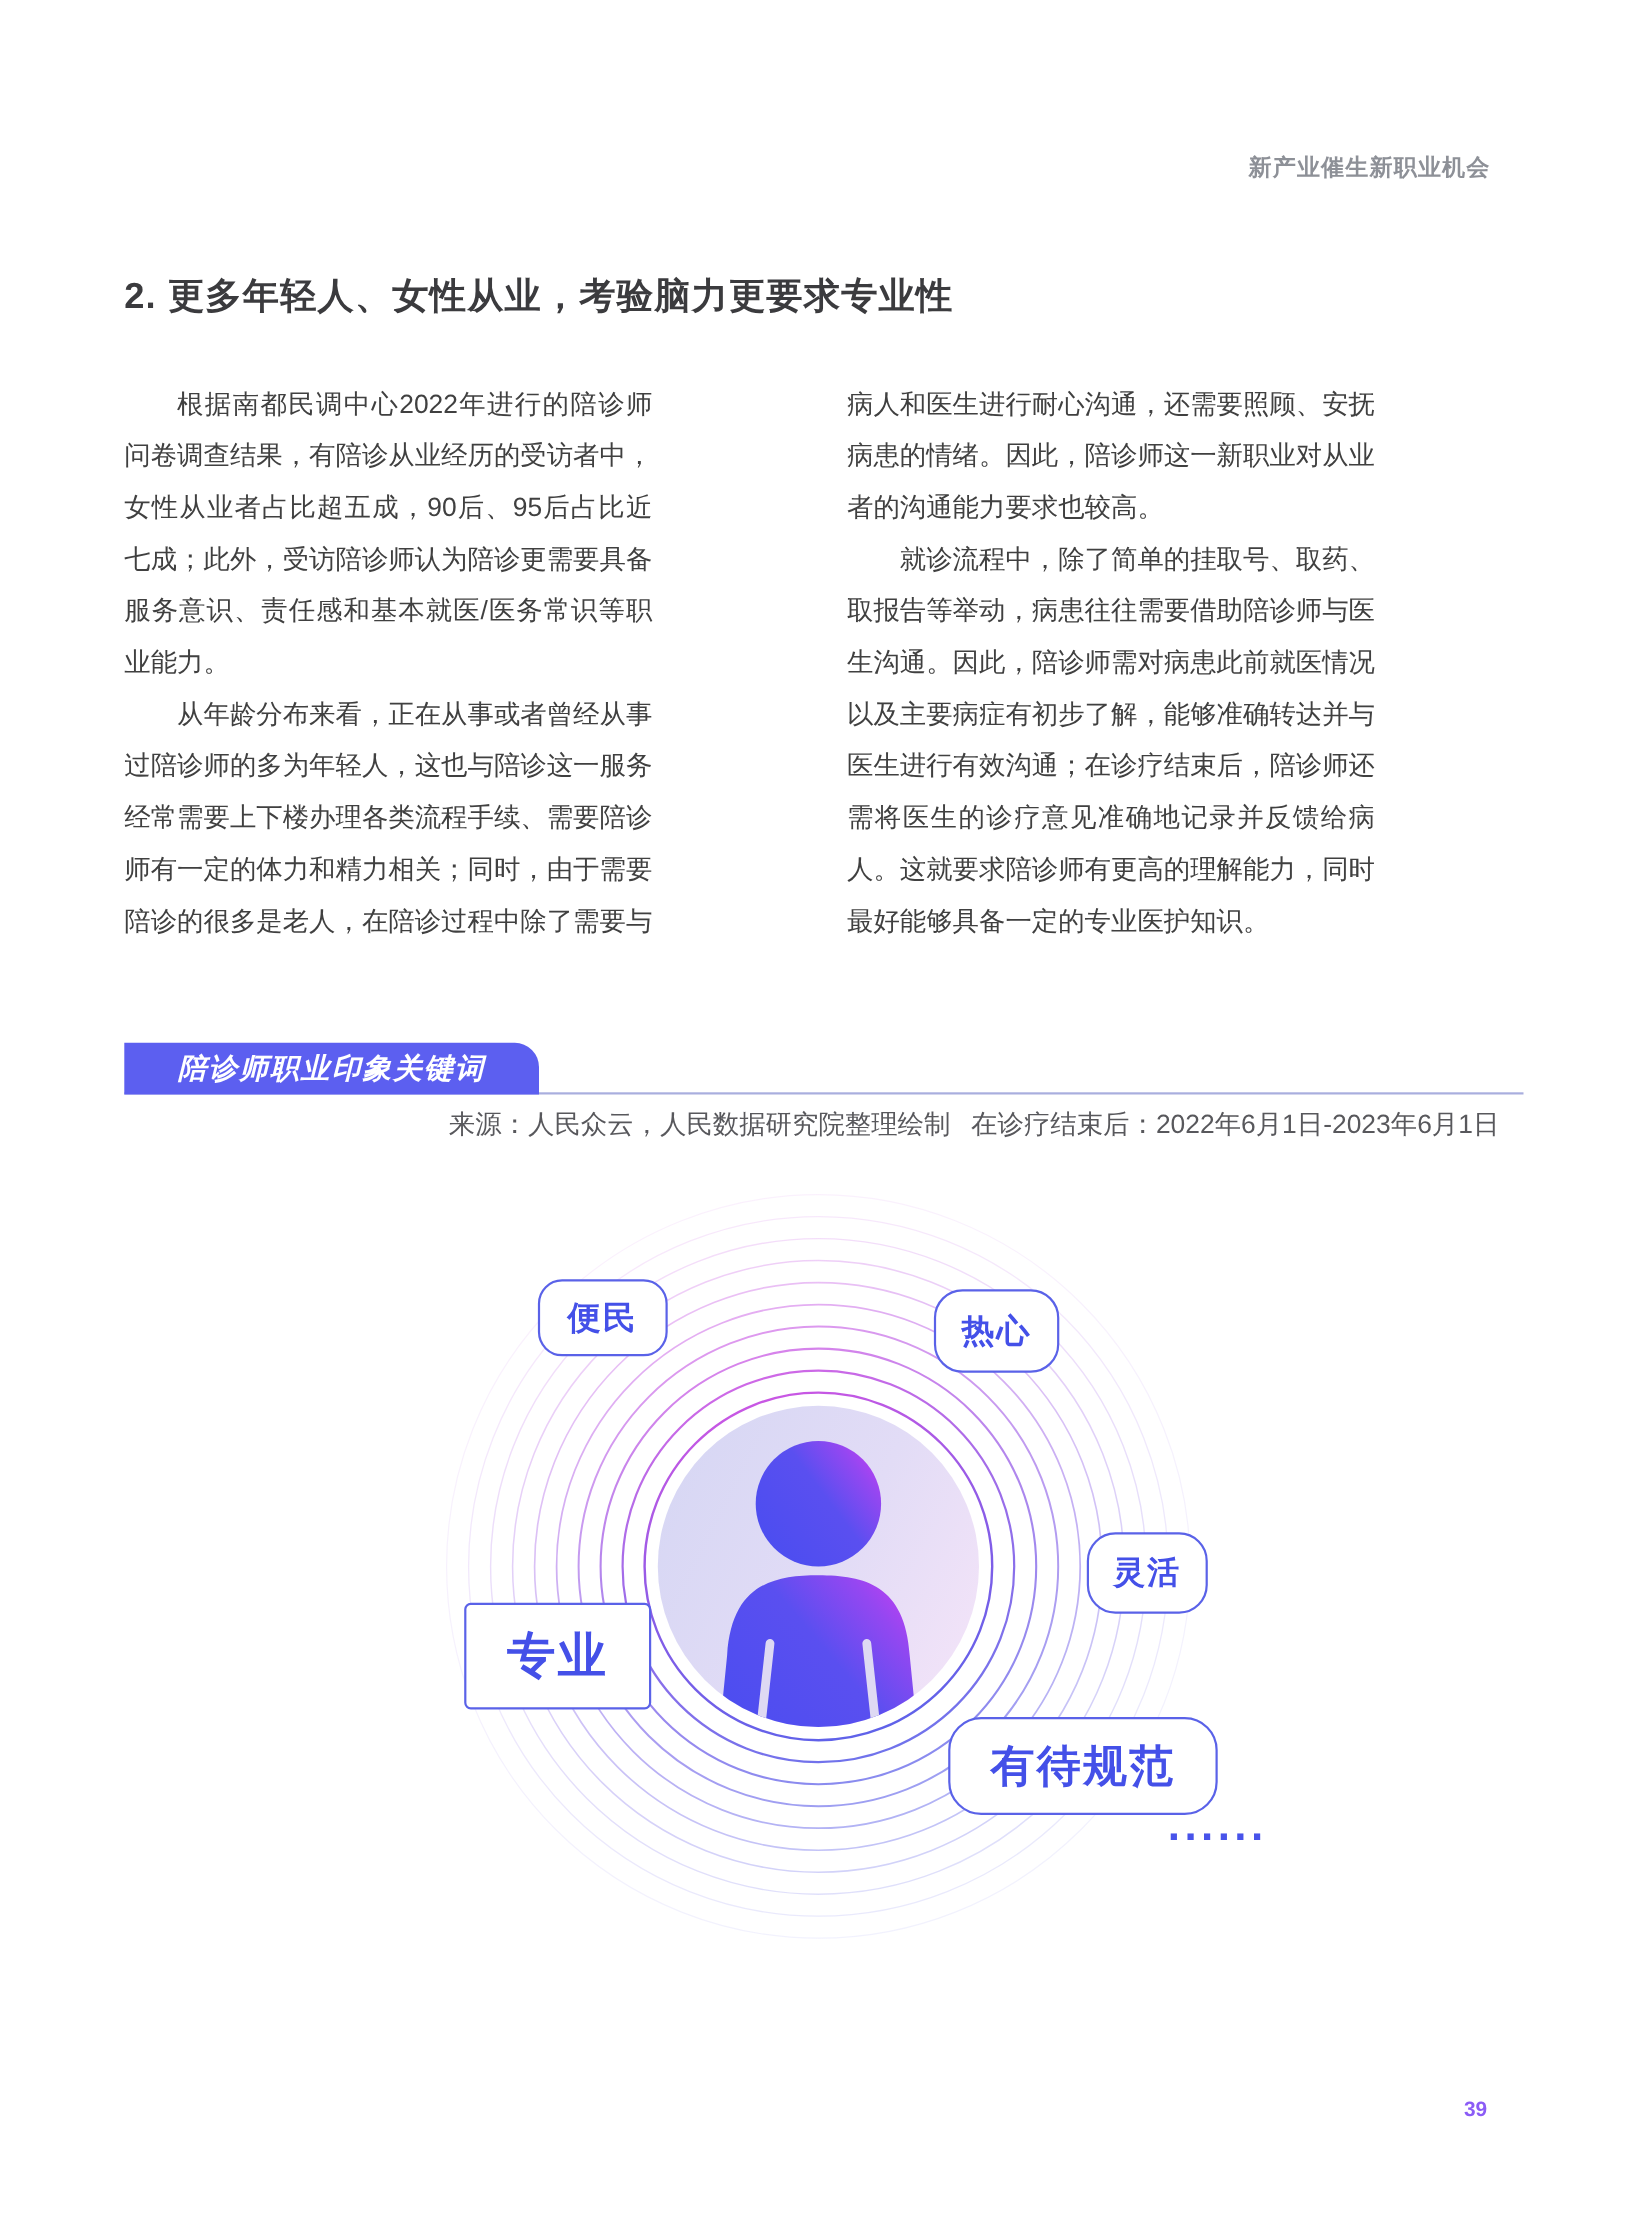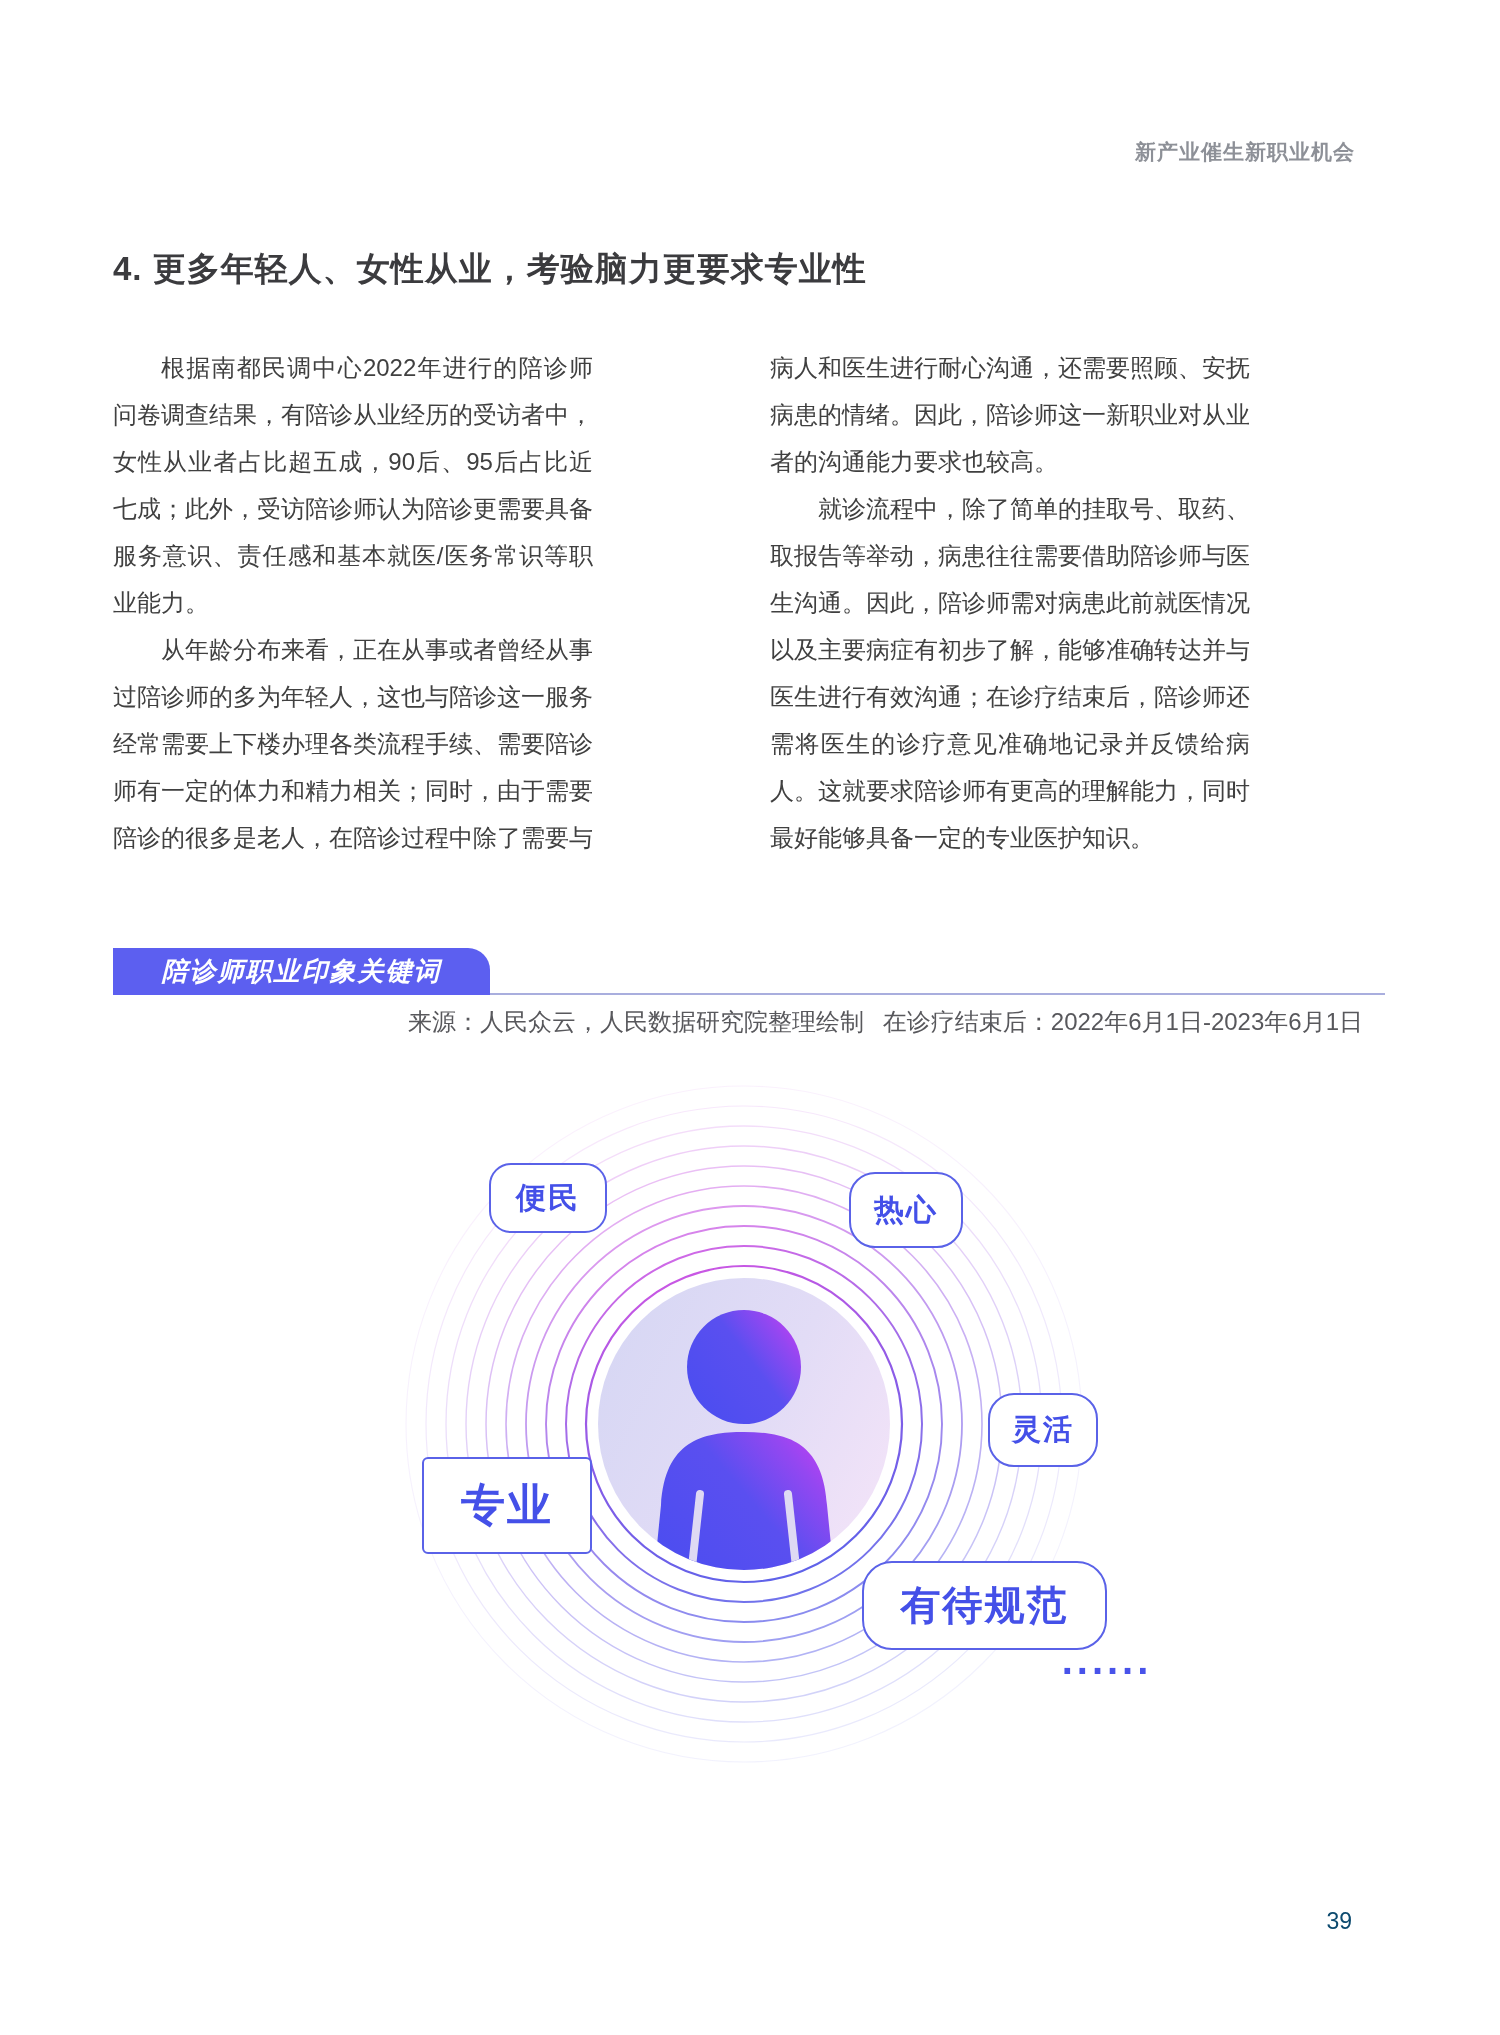--- a/index.html
+++ b/index.html
@@ -124,33 +124,33 @@
     font-weight: bold;
     letter-spacing: 4px;
     color: #4853ea;
     z-index: 4;
   }
   
   .page-number {
     position: absolute;
     right: 148px;
     top: 1908px;
-    font-size: 23px;
-    font-weight: normal;
-    color: #0c4a6e;
+    font-size: 19px;
+    font-weight: bold;
+    color: #8b5cf6;
   }
 </style>
 </head>
 <body>
 
 <div class="page">
 
   <div class="page-header">新产业催生新职业机会</div>
 
-  <h2 class="section-heading">4. 更多年轻人、女性从业，考验脑力更要求专业性</h2>
+  <h2 class="section-heading">2. 更多年轻人、女性从业，考验脑力更要求专业性</h2>
 
   <div class="col col-left">
     <p class="indent">根据南都民调中心2022年进行的陪诊师问卷调查结果，有陪诊从业经历的受访者中，女性从业者占比超五成，90后、95后占比近七成；此外，受访陪诊师认为陪诊更需要具备服务意识、责任感和基本就医/医务常识等职业能力。</p>
     <p class="indent">从年龄分布来看，正在从事或者曾经从事过陪诊师的多为年轻人，这也与陪诊这一服务经常需要上下楼办理各类流程手续、需要陪诊师有一定的体力和精力相关；同时，由于需要陪诊的很多是老人，在陪诊过程中除了需要与</p>
   </div>
 
   <div class="col col-right">
     <p>病人和医生进行耐心沟通，还需要照顾、安抚病患的情绪。因此，陪诊师这一新职业对从业者的沟通能力要求也较高。</p>
     <p class="indent">就诊流程中，除了简单的挂取号、取药、取报告等举动，病患往往需要借助陪诊师与医生沟通。因此，陪诊师需对病患此前就医情况以及主要病症有初步了解，能够准确转达并与医生进行有效沟通；在诊疗结束后，陪诊师还需将医生的诊疗意见准确地记录并反馈给病人。这就要求陪诊师有更高的理解能力，同时最好能够具备一定的专业医护知识。</p>
   </div>

